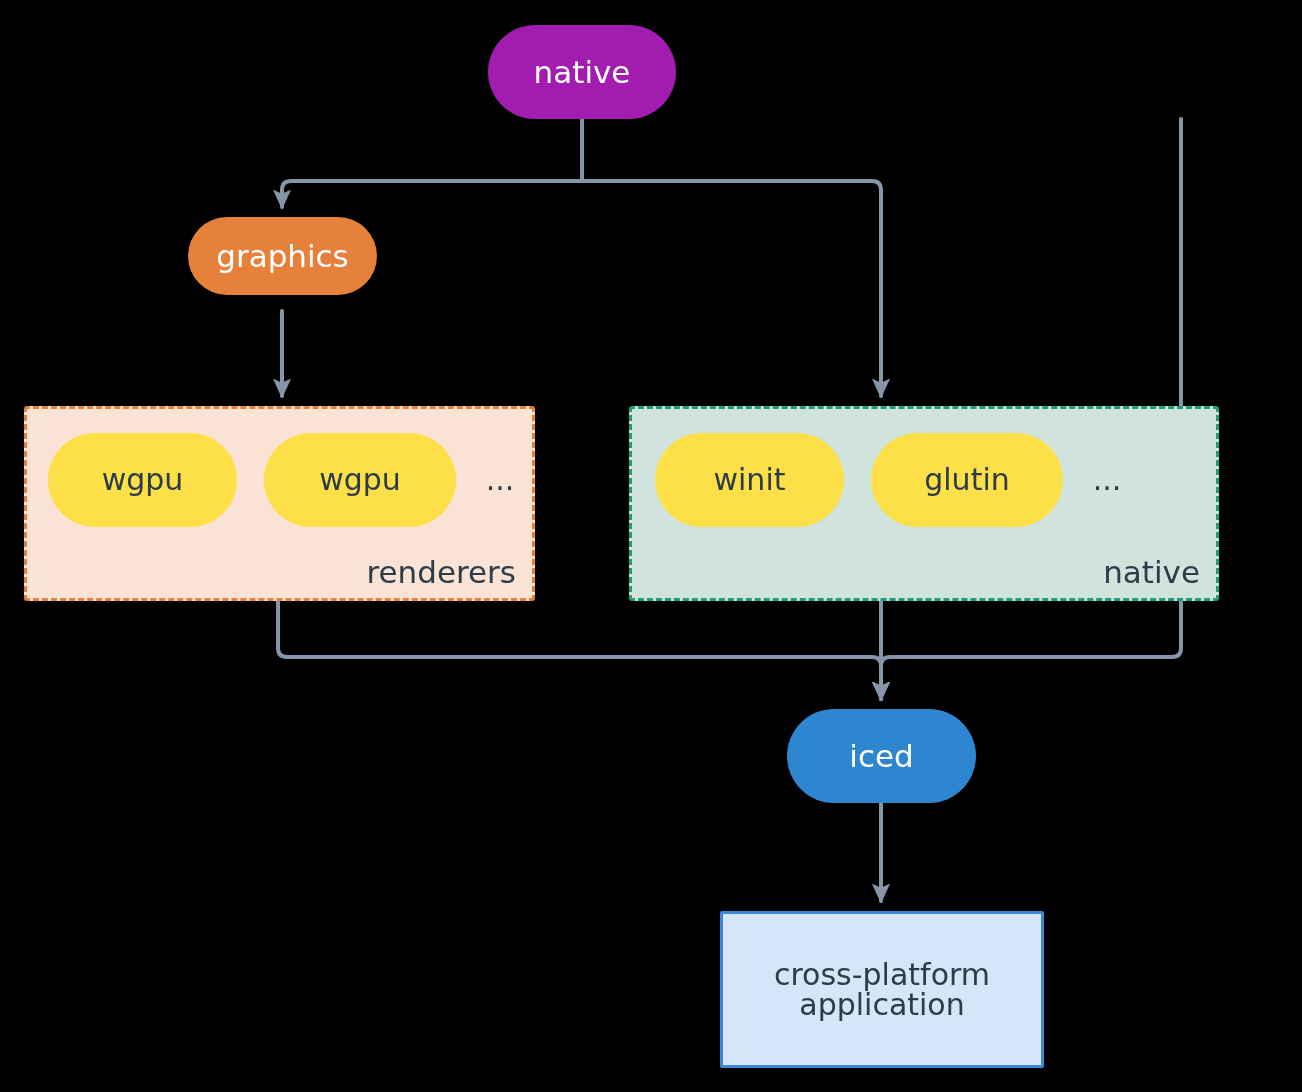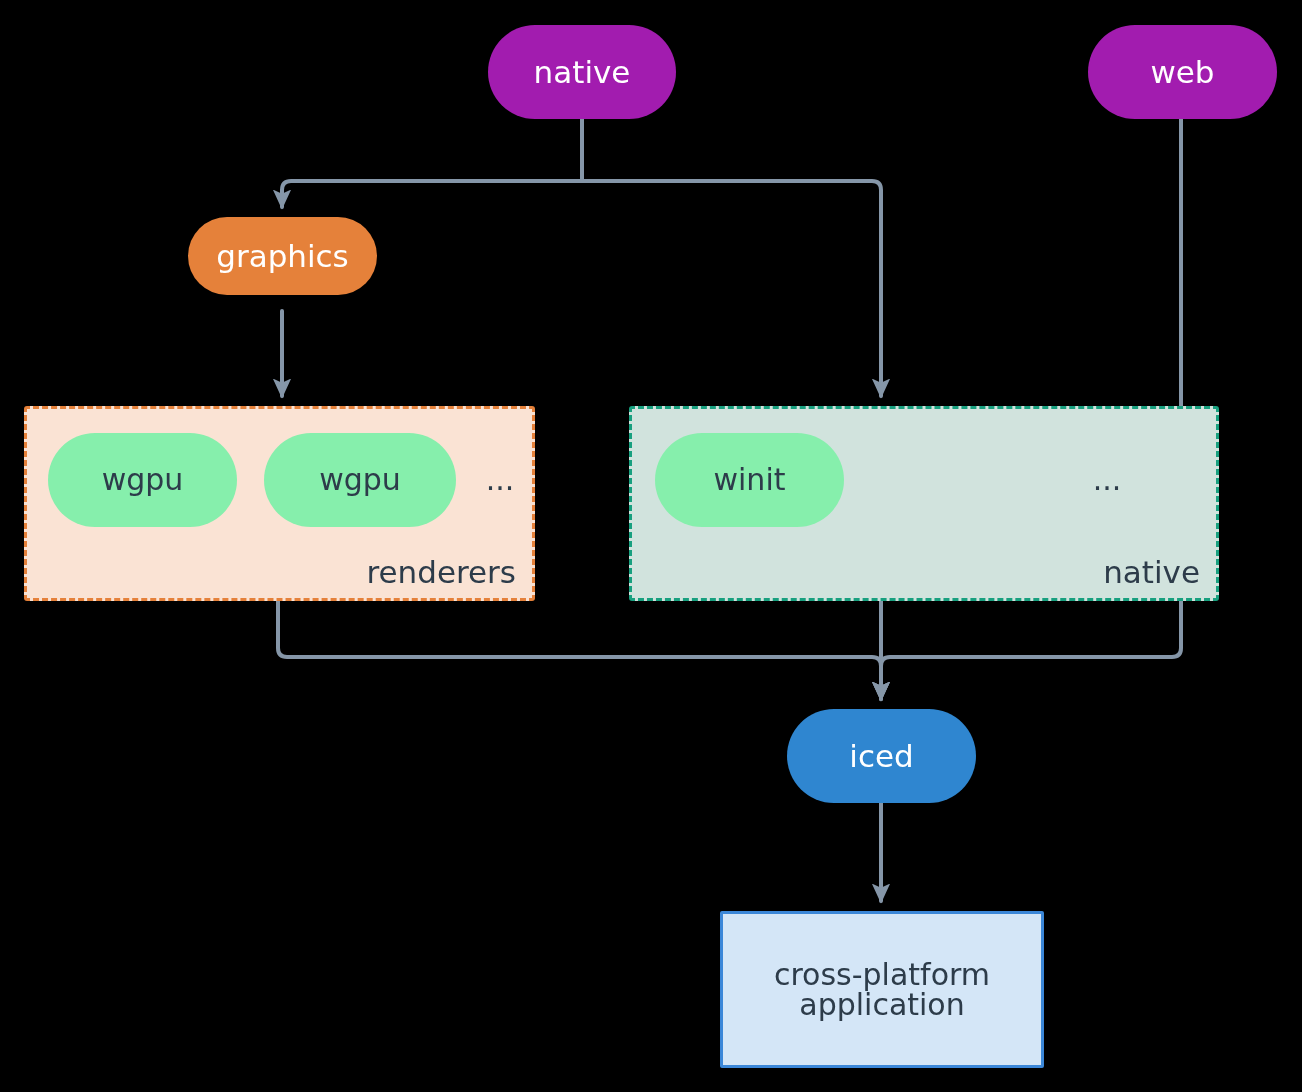--- a/index.html
+++ b/index.html
@@ -169,21 +169,21 @@
   }
   #cluster-shells .cluster-body {
     background: #d1e3dd;
     border: 3px dashed #18a07f;
   }
 
   
   .leaf-pill {
     position: absolute;
     box-sizing: border-box;
-    background: #86efac;
+    background: #fde047;
     border-radius: 999px;
     display: flex;
     align-items: center;
     justify-content: center;
   }
   .leaf-pill .node-label {
     color: #2d3c4a;
     font-size: 30px;
   }
 
@@ -234,23 +234,20 @@
       <path d="M 1181 119 L 1181 648 Q 1181 657 1172 657 L 890 657 Q 881 657 881 666 L 881 699" marker-end="url(#arrowhead)"></path>
 
       <path d="M 881 803 L 881 901" marker-end="url(#arrowhead)"></path>
     </g>
   </svg>
 
   <div id="node-native" class="node stadium entry-node">
     <span class="node-label">native</span>
   </div>
 
-  <div id="node-web" class="node stadium entry-node">
-    <span class="node-label">web</span>
-  </div>
 
   <div id="node-graphics" class="node stadium">
     <span class="node-label">graphics</span>
   </div>
 
   <div id="cluster-renderers" class="cluster">
     <div class="cluster-body"></div>
     <div class="cluster-children">
       <div id="leaf-wgpu" class="leaf-pill">
         <span class="node-label">wgpu</span>
@@ -262,20 +259,23 @@
     </div>
     <div class="cluster-title">renderers</div>
   </div>
 
   <div id="cluster-shells" class="cluster">
     <div class="cluster-body"></div>
     <div class="cluster-children">
       <div id="leaf-winit" class="leaf-pill">
         <span class="node-label">winit</span>
       </div>
+      <div id="leaf-glutin" class="leaf-pill">
+        <span class="node-label">glutin</span>
+      </div>
       <div id="ellipsis-shells" class="ellipsis">...</div>
     </div>
     <div class="cluster-title">native</div>
   </div>
 
   <div id="node-iced" class="node stadium">
     <span class="node-label">iced</span>
   </div>
 
   <div id="node-application" class="node">

